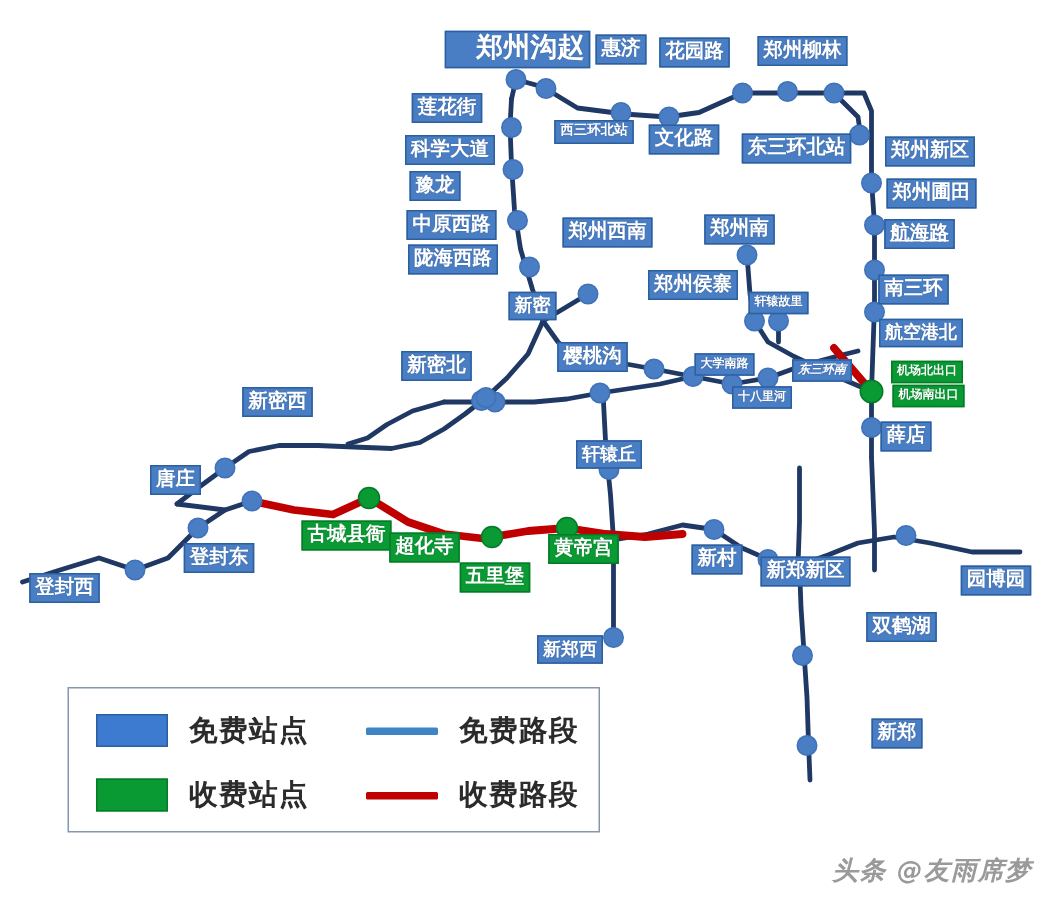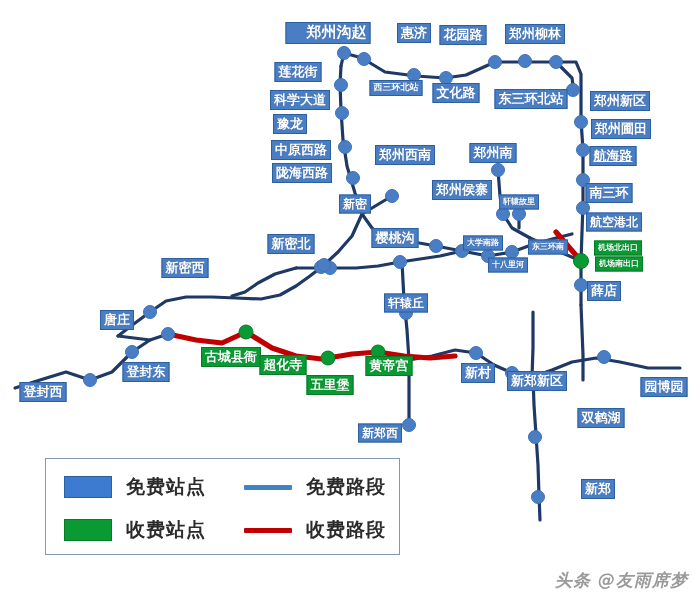--- a/index.html
+++ b/index.html
@@ -198,21 +198,21 @@
       <g fill="#0a9a34" stroke="#057a27" stroke-width="1">
         <circle cx="246" cy="332" r="7"></circle>
         <circle cx="328" cy="358" r="7"></circle>
         <circle cx="378" cy="352" r="7"></circle>
         <circle cx="581" cy="261" r="7.5"></circle>
       </g>
     </g>
   </svg>
 
   <div id="labels">
-      <div class="label free" style="left: 328px; top: 33px; font-size: 15px; padding-left: 20px;">郑州沟赵</div>
+      <div class="label free" style="left: 345px; top: 33px; font-size: 18px; padding-left: 20px;">郑州沟赵</div>
       <div class="label free" style="left: 414px; top: 33px; font-size: 13px;">惠济</div>
       <div class="label free" style="left: 463px; top: 35px; font-size: 13px;">花园路</div>
       <div class="label free" style="left: 535px; top: 34px; font-size: 13px;">郑州柳林</div>
       <div class="label free" style="left: 298px; top: 72px; font-size: 13px;">莲花街</div>
       <div class="label free" style="left: 396px; top: 88px; font-size: 9px;">西三环北站</div>
       <div class="label free" style="left: 456px; top: 93px; font-size: 13px;">文化路</div>
       <div class="label free" style="left: 531px; top: 99px; font-size: 13px;">东三环北站</div>
       <div class="label free" style="left: 620px; top: 101px; font-size: 13px;">郑州新区</div>
       <div class="label free" style="left: 300px; top: 100px; font-size: 13px;">科学大道</div>
       <div class="label free" style="left: 290px; top: 124px; font-size: 13px;">豫龙</div>
@@ -222,21 +222,21 @@
       <div class="label free" style="left: 493px; top: 153px; font-size: 13px;">郑州南</div>
       <div class="label free" style="left: 613px; top: 156px; font-size: 13px; text-decoration: underline;">航海路</div>
       <div class="label free" style="left: 302px; top: 173px; font-size: 13px;">陇海西路</div>
       <div class="label free" style="left: 462px; top: 190px; font-size: 13px;">郑州侯寨</div>
       <div class="label free" style="left: 609px; top: 193px; font-size: 13px;">南三环</div>
       <div class="label free" style="left: 355px; top: 204px; font-size: 12px;">新密</div>
       <div class="label free" style="left: 519px; top: 202px; font-size: 8px;">轩辕故里</div>
       <div class="label free" style="left: 614px; top: 222px; font-size: 12px;">航空港北</div>
       <div class="label free" style="left: 395px; top: 238px; font-size: 13px;">樱桃沟</div>
       <div class="label free" style="left: 483px; top: 243px; font-size: 8px;">大学南路</div>
-      <div class="label free" style="left: 548px; top: 247px; font-size: 8px;">东三环南</div>
+      <div class="label free" style="left: 548px; top: 247px; font-size: 8px; font-style: italic;">东三环南</div>
       <div class="label toll" style="left: 618px; top: 248px; font-size: 8px;">机场北出口</div>
       <div class="label free" style="left: 291px; top: 244px; font-size: 13px;">新密北</div>
       <div class="label free" style="left: 185px; top: 268px; font-size: 13px;">新密西</div>
       <div class="label free" style="left: 508px; top: 265px; font-size: 8px;">十八里河</div>
       <div class="label toll" style="left: 619px; top: 264px; font-size: 8px;">机场南出口</div>
       <div class="label free" style="left: 406px; top: 303px; font-size: 12px;">轩辕丘</div>
       <div class="label free" style="left: 604px; top: 291px; font-size: 13px;">薛店</div>
       <div class="label free" style="left: 117px; top: 320px; font-size: 13px;">唐庄</div>
       <div class="label toll" style="left: 231px; top: 357px; font-size: 13px;">古城县衙</div>
       <div class="label toll" style="left: 283px; top: 365px; font-size: 13px;">超化寺</div>

